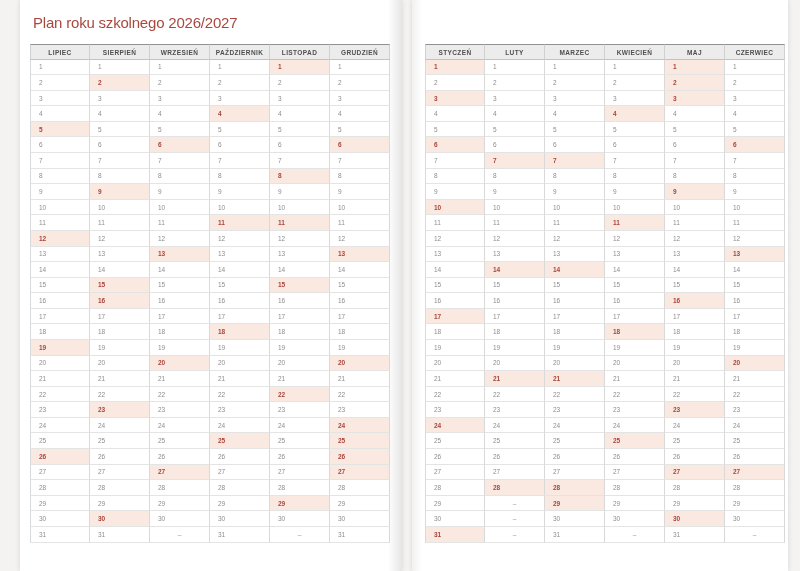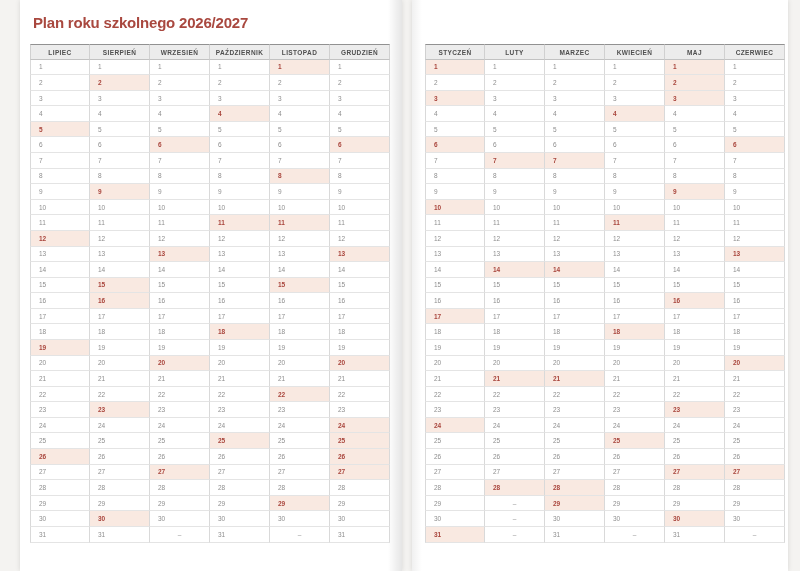--- a/index.html
+++ b/index.html
@@ -32,21 +32,21 @@
   .page-left::after{
     content:"";position:absolute;top:0;right:0;width:14px;height:100%;
     background:linear-gradient(to right, rgba(0,0,0,0) 0%, rgba(0,0,0,0.10) 100%);
   }
   .page-right::before{
     content:"";position:absolute;top:0;left:0;width:10px;height:100%;
     background:linear-gradient(to left, rgba(0,0,0,0) 0%, rgba(0,0,0,0.06) 100%);
   }
   .title{
     position:absolute;left:33px;top:14px;
-    font-size:15px;font-weight:700;letter-spacing:-0.2px;
+    font-size:15px;font-weight:400;letter-spacing:-0.2px;
     color:var(--accent);
     text-align:right;
   }
   .calendar{
     position:absolute;top:44px;
     display:grid;
     grid-template-columns:repeat(6,60px);
     grid-auto-rows:15.58px;
     width:360px;
     background:#fff;

